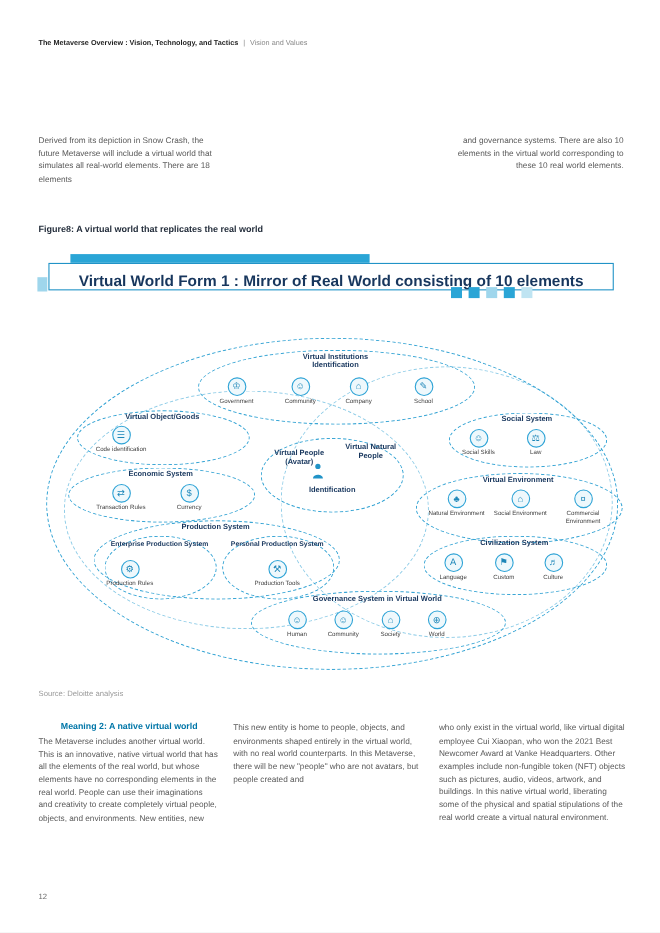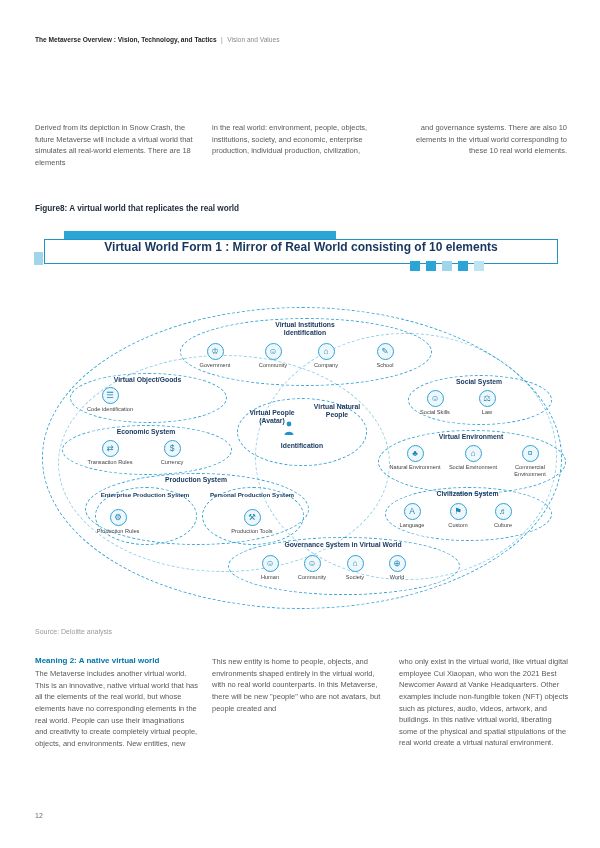--- a/index.html
+++ b/index.html
@@ -8,59 +8,58 @@
     background:#ffffff; overflow:hidden;
     font-family:"Liberation Sans", sans-serif; color:#4d4d4d;
   }
   .abs { position:absolute; }
   .hdr-bold { font-size:6.6px; font-weight:bold; color:#1f1f1f; }
   .hdr-gray { font-size:6.6px; color:#8a8a8a; font-weight:normal; }
   .body-text { font-size:7.5px; line-height:1.55; color:#5a5a5a; }
   .fig-caption { font-size:8.2px; font-weight:bold; color:#1f2937; }
   .banner-bar { background:#2aa5d6; }
   .banner-box {
-    border:1.4px solid #2193c7; display:flex; align-items:flex-start; justify-content:center;
-    font-size:12px; font-weight:bold; color:#17365d; background:#fff;
+    border:1.4px solid #2193c7; display:flex; align-items:flex-end; justify-content:center;
+    font-size:14px; font-weight:bold; color:#17365d; background:#fff;
   }
   .sq { position:absolute; }
   .diagram { position:absolute; }
   .ellipse { position:absolute; border:1px dashed #3aa6d5; border-radius:50%; }
   .ellipse.soft { opacity:.55; }
   .pill {
     position:absolute; border:1px dashed #3aa6d5; border-radius:10px;
     display:flex; align-items:center; justify-content:center;
     font-size:8.6px; font-weight:bold; color:#17365d; background:#fff;
   }
   .cl-title { position:absolute; font-weight:bold; color:#17365d; font-size:6.8px; text-align:center; line-height:1.25; }
   .cl-title.small { font-size:6.2px; }
   .icon-item { position:absolute; width:56px; display:flex; flex-direction:column; align-items:center; }
   .icon-circle {
     width:15px; height:15px; border-radius:50%; border:1px solid #2ea3d6;
     background:#eef8fc; color:#1d86b8; font-size:8.5px; line-height:14px; text-align:center;
     flex:0 0 auto;
   }
   .icon-label { font-size:5.6px; color:#3f3f3f; text-align:center; margin-top:2px; line-height:1.25; }
   .source-text { font-size:7px; color:#9a9a9a; }
-  .m2-heading { font-size:8px; font-weight:bold; color:#0076a8; }
+  .m2-heading { font-size:8px; font-weight:bold; color:#0076a8;text-align:center; }
   .page-num { font-size:7px; color:#6b6b6b; }
   .para + .para { margin-top:8px; }
 </style>
 </head>
 <body>
 
 <div class="page">
 
   <div class="abs" style="left:35px; top:28px; white-space:nowrap;">
     <span class="hdr-bold">The Metaverse Overview : Vision, Technology, and Tactics</span>
     <span class="hdr-gray">|</span>
     <span class="hdr-gray">Vision and Values</span>
   </div>
 
   <div class="abs body-text" style="left:35px; top:122px; width:163px;">Derived from its depiction in Snow Crash, the future Metaverse will include a virtual world that simulates all real-world elements. There are 18 elements</div>
-  <div class="abs body-text" style="left:212px; top:122px; width:174px;">in the real world: environment, people, objects, institutions, society, and economic, enterprise production, individual production, civilization,</div>
   <div class="abs body-text" style="left:399px; top:122px; width:168px;text-align:right;">and governance systems. There are also 10 elements in the virtual world corresponding to these 10 real world elements.</div>
 
   <div class="abs fig-caption" style="left:35px; top:204px;">Figure8: A virtual world that replicates the real world</div>
 
   <div class="abs banner-bar" style="left:64px; top:231px; width:272px; height:8px;"></div>
   <div class="abs banner-box" style="left:44px; top:239px; width:512px; height:23px;">
     <span>Virtual World Form 1 : Mirror of Real World consisting of 10 elements</span>
   </div>
   <div class="sq" style="left:34px; top:252px; width:9px; height:13px; background:#9fd6ec;"></div>
   <div class="sq" style="left:410px; top:261px; width:10px; height:10px; background:#2aa5d6;"></div>

